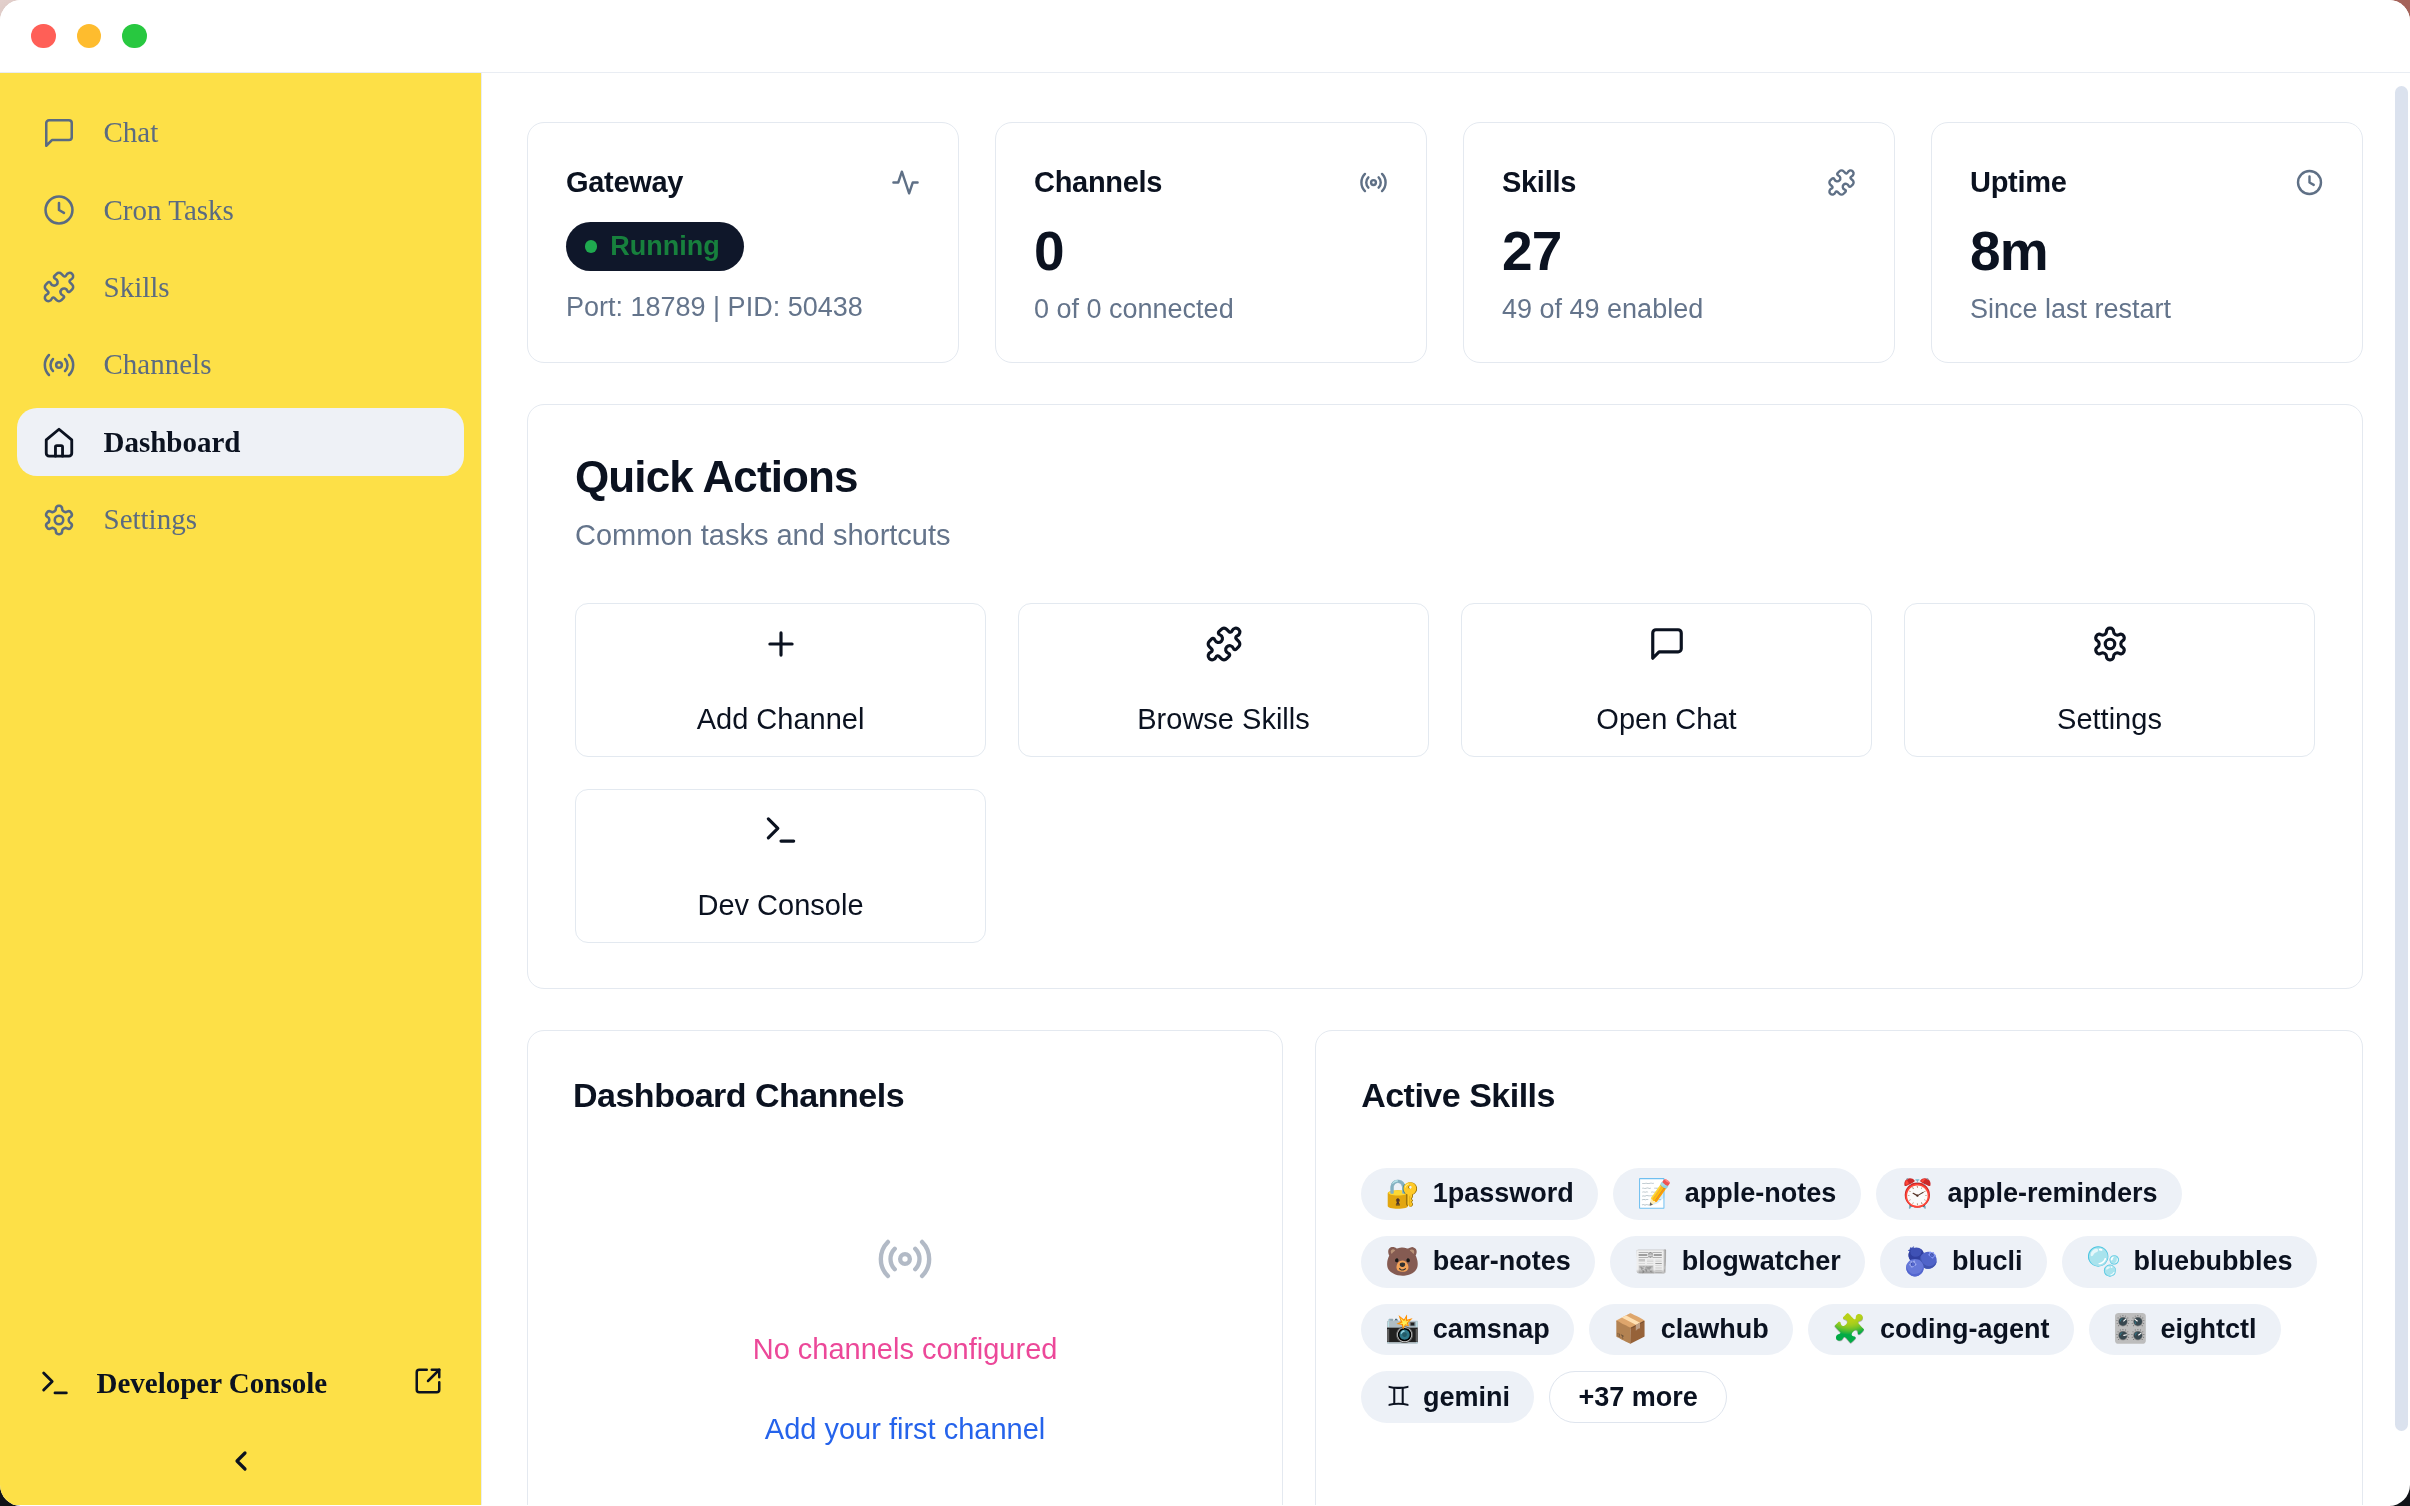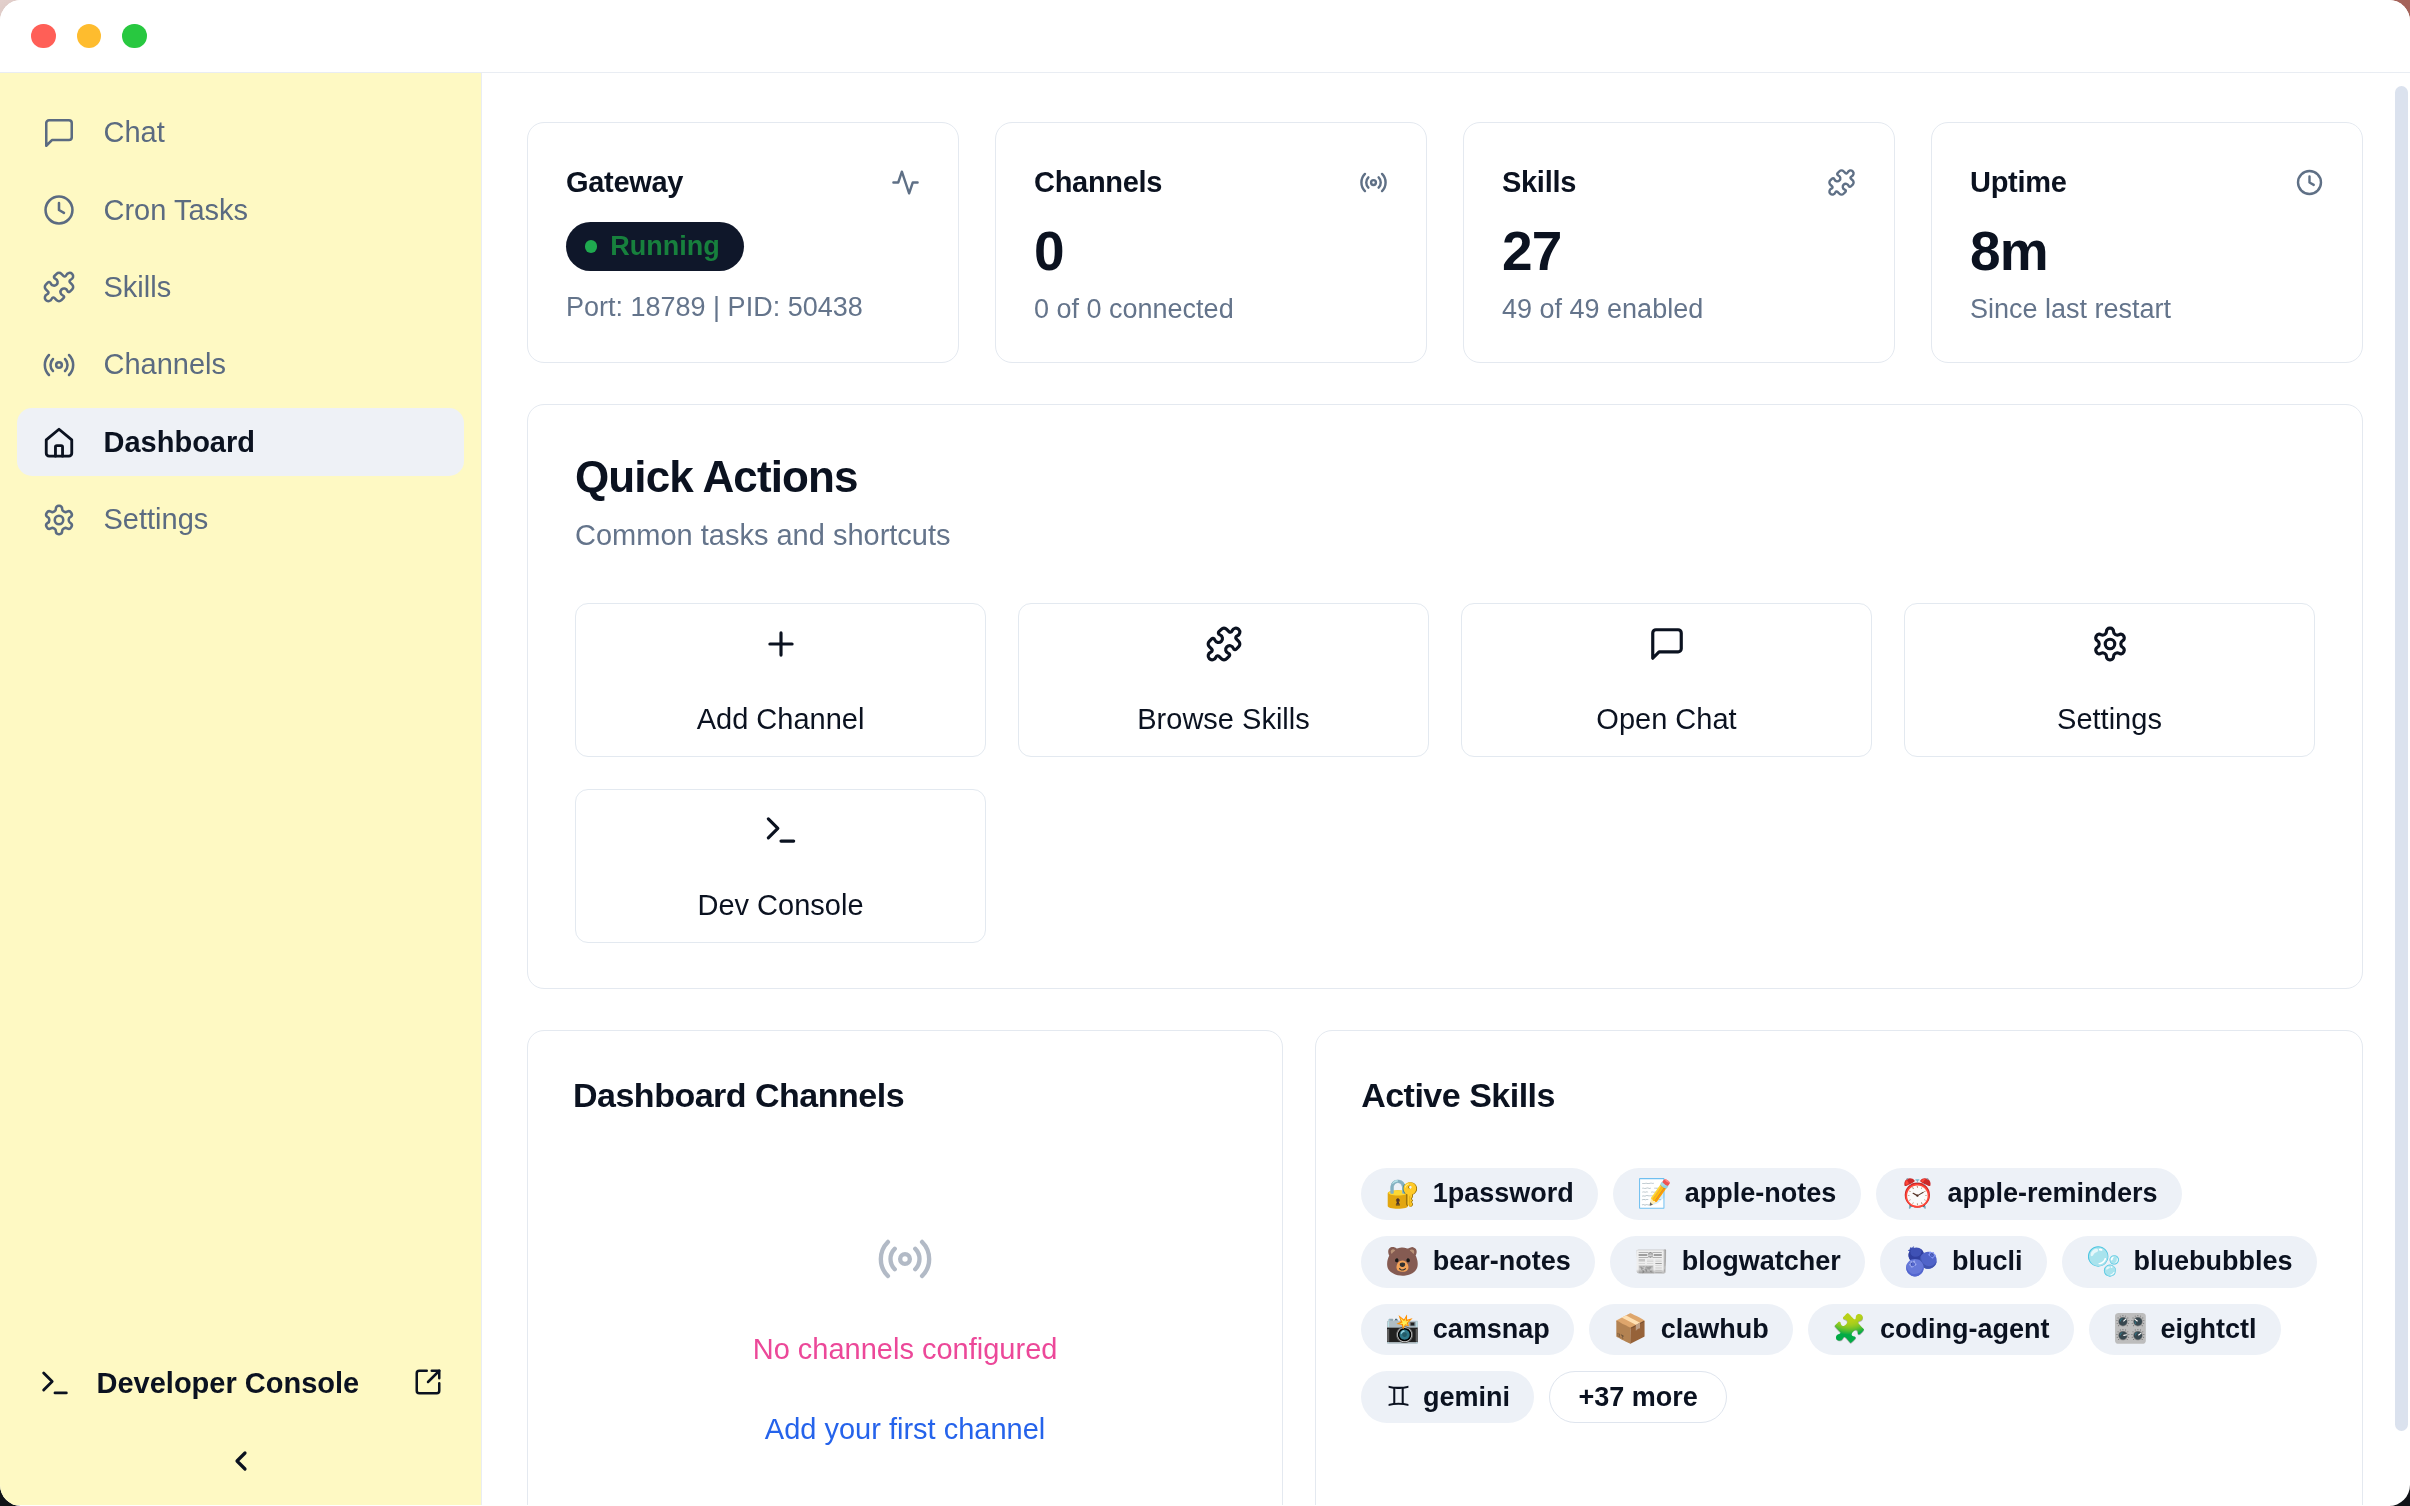--- a/index.html
+++ b/index.html
@@ -32,30 +32,30 @@
   .light.green{ background:#28c840; }
 
   
   .app{ display:flex; height:1432px; position:relative; }
 
   
   .sidebar{
     width:482px; flex:0 0 482px;
     border-right:1.9px solid #e9edf3;
     display:flex; flex-direction:column;
-    padding-top:21px; background:#fef9c3;
+    padding-top:21px; background:#fde047;font-family:Liberation Serif, serif;
   }
   .nav-item{
     display:flex; align-items:center; gap:28px;
     height:68px; margin:4.7px 17px; padding-left:24.5px;
     border-radius:15px; font-size:29px; color:#5b6b81;
     cursor:default; white-space:nowrap;
   }
   .nav-item svg{ width:34px; height:34px; flex:0 0 34px; }
-  .nav-item.active{ background:#eef1f6; color:#0b1220; font-weight:600; }
+  .nav-item.active{ background:#eef1f6; color:#0b1220; font-weight:600;border-radius:20px; }
   .sidebar-footer{ margin-top:auto; padding-bottom:28px; }
   .dev-row{
     display:flex; align-items:center; justify-content:space-between;
     margin:0 38px 0 38px; height:60px;
   }
   .dev-left{ display:flex; align-items:center; gap:24.5px; font-size:29px; font-weight:600; color:#0b1220; }
   .dev-left svg{ width:34px; height:34px; }
   .dev-row .ext svg{ width:30px; height:30px; color:#0b1220; }
   .collapse-row{ display:flex; justify-content:center; margin-top:32px; }
   .collapse-row svg{ width:32px; height:32px; color:#0b1220; }

